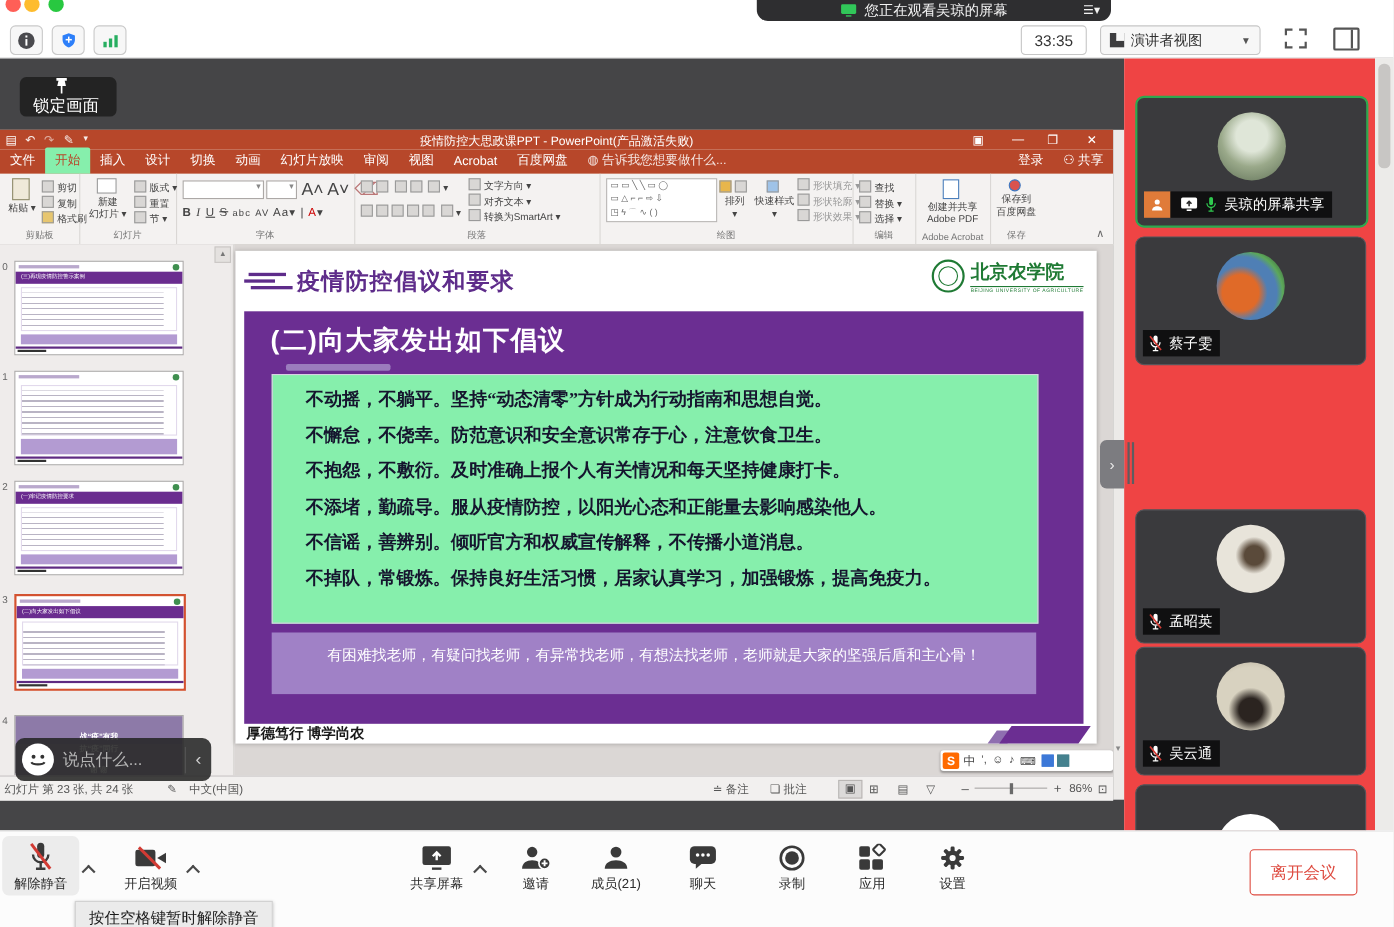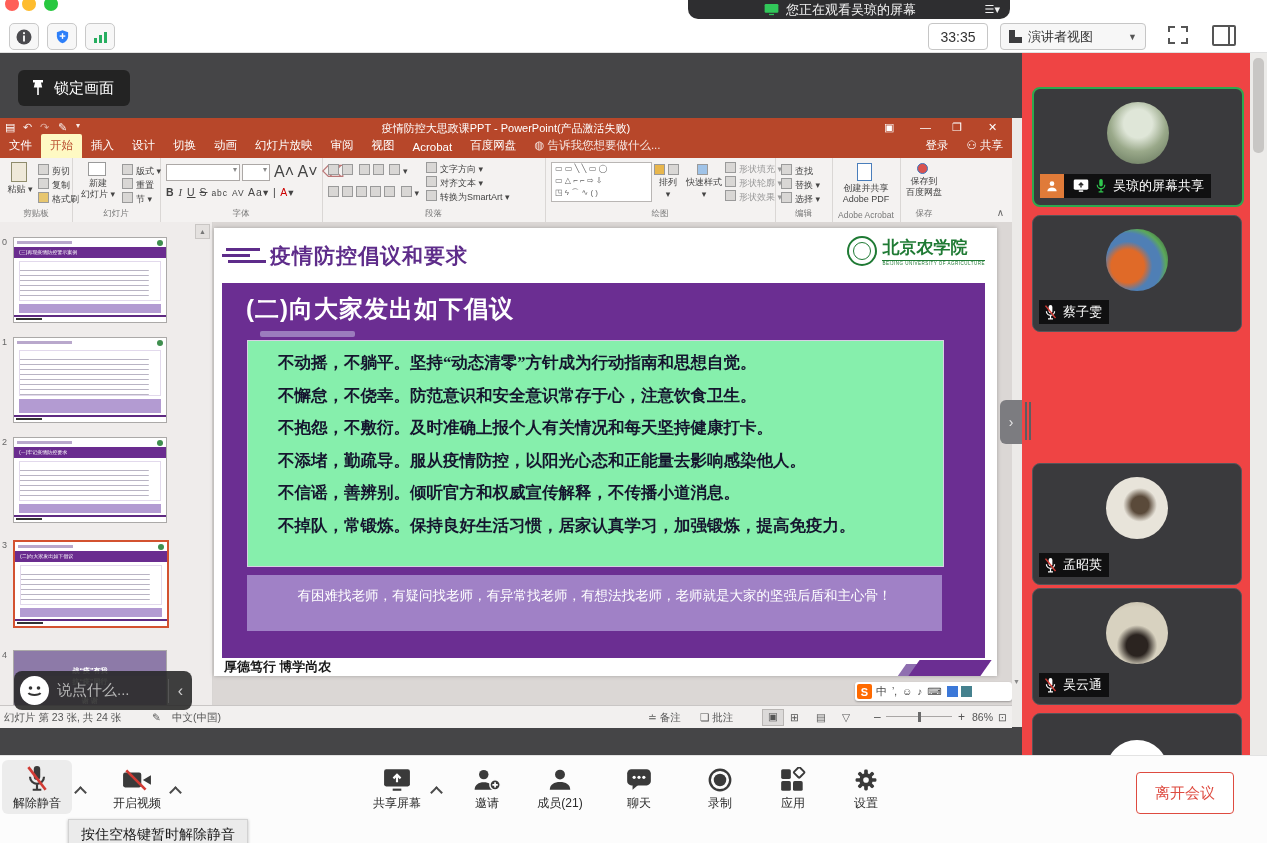--- a/index.html
+++ b/index.html
@@ -15,28 +15,28 @@
         display:flex;align-items:center;color:#f2f2f2;font-size:13px;z-index:41;}
   .timer{left:928px;top:23px;width:58px;height:25px;border:1px solid #c6c6c6;border-radius:4px;background:#fff;
         font-size:14px;color:#333;display:flex;align-items:center;justify-content:center;}
   .viewmode{left:1000px;top:23px;width:144px;height:25px;border:1px solid #c6c6c6;border-radius:4px;background:#f7f7f7;
         display:flex;align-items:center;font-size:13px;color:#333;}
   .vmicon{width:13px;height:13px;background:#3d3d3f;margin:0 6px 0 8px;position:relative;}
   .vmicon i{position:absolute;right:0;top:0;width:6px;height:6px;background:#f7f7f7;border-left:1px solid #f7f7f7;border-bottom:1px solid #f7f7f7;}
   
   .shared{left:0;top:52px;width:1022px;height:703px;background:#454547;}
   .lockbtn{left:18px;top:18px;height:36px;padding:0 16px 0 12px;background:rgba(34,34,34,.95);border-radius:6px;
-        display:flex;align-items:center;color:#fff;font-size:15px;z-index:30;}
+        display:flex;align-items:center;color:#fff;font-size:15px;z-index:30;flex-direction:column;}
   
   .ppt{left:0;top:66px;width:1012px;height:609px;background:#f4f2f1;}
   .ttlbar{left:0;top:0;width:1012px;height:18px;background:#b7472a;color:#fff;font-size:11px;}
   .tabrow{left:0;top:18px;width:1012px;height:22px;background:#b7472a;display:flex;align-items:flex-end;
         color:#fff;font-size:11.5px;}
   .tab{padding:4px 9px 5px 9px;}
-  .tab.active{background:#fef9c3;color:#b7472a;border-radius:2px 2px 0 0;}
+  .tab.active{background:#86efac;color:#b7472a;border-radius:2px 2px 0 0;}
   .ribbon{left:0;top:40px;width:1012px;height:64px;background:#f4f2f1;border-bottom:1px solid #cfccca;font-size:9px;color:#444;}
   .grp{position:absolute;top:0;height:64px;border-right:1px solid #dad7d5;}
   .glabel{position:absolute;bottom:2px;left:0;right:0;text-align:center;color:#777;font-size:8.5px;}
   .mi{display:inline-block;width:9px;height:9px;border:1px solid #9a9a9a;background:#d9d7d5;margin-right:3px;vertical-align:-1px;}
   .rrow{position:absolute;left:0;white-space:nowrap;}
   .inbox{position:absolute;background:#fff;border:1px solid #aca8a6;height:15px;font-size:8px;color:#888;}
   .pptcontent{left:0;top:104px;width:1012px;height:483px;overflow:hidden;background:#dbd7d5;}
   
   .thpanel{left:0;top:0;width:212px;height:483px;background:#efeceb;border-right:1px solid #d8d5d3;}
   .thumb{position:absolute;left:13px;width:152px;height:84px;background:#fff;border:1px solid #aba9a8;overflow:hidden;}

